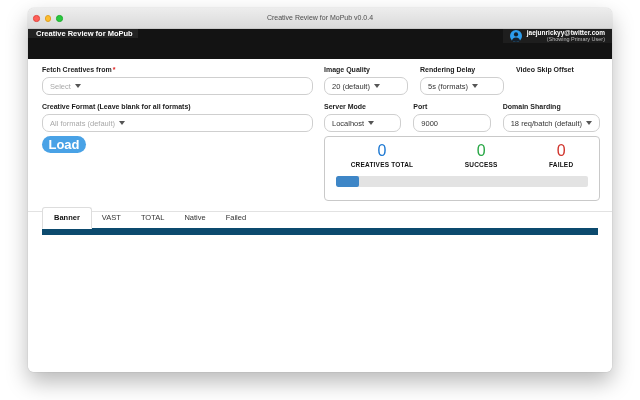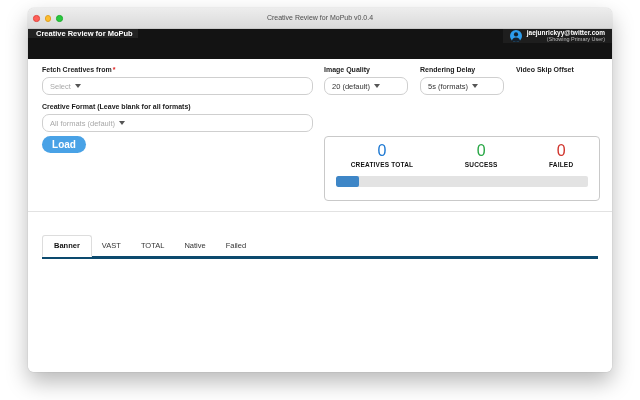--- a/index.html
+++ b/index.html
@@ -48,37 +48,37 @@
   input.textbox { width:100%; cursor:text; }
 
   .left-field1 { position:absolute; left:14px; top:7px; width:271px; }
   .left-field2 { position:absolute; left:14px; top:44px; width:271px; }
   .right-row1 { position:absolute; left:296px; top:7px; width:276px; display:grid;
                 grid-template-columns:1fr 1fr 1fr; column-gap:12px; }
   .right-row2 { position:absolute; left:296px; top:44px; width:276px; display:grid;
                 grid-template-columns:1fr 1fr 1fr; column-gap:12px; }
 
   .load-btn { position:absolute; left:14px; top:77px; width:44px; height:17px; border:none;
-              border-radius:9px; background:#49a2e6; color:#fff; font-size:10px; font-weight:bold;
+              border-radius:9px; background:#49a2e6; color:#fff; font-size:13px; font-weight:bold;
               font-family:"Liberation Sans", sans-serif; cursor:pointer; }
 
   
   .stats-panel { position:absolute; left:296px; top:77px; width:276px; height:65px;
                  border:1px solid #c9c9c9; border-radius:4px; background:#fff; }
   .stats-row { display:flex; justify-content:space-around; margin-top:5px; }
   .stat { text-align:center; }
   .stat-num { font-size:16px; line-height:18px; }
   .stat-label { font-size:6.5px; font-weight:bold; color:#111; letter-spacing:.2px; margin-top:1px; }
   .progress-track { margin:8px 11px 0; height:11px; background:#e3e3e3; border-radius:2px; overflow:hidden; }
   .progress-fill { height:100%; background:#3e86c7; border-radius:2px; width:9%; }
 
   
   .divider { position:absolute; left:0; right:0; top:152px; height:1px; background:#e2e2e2; }
-  .tabs { position:absolute; left:14px; right:14px; top:176px; display:flex; align-items:flex-end;
-          border-bottom:3px solid #0c4a6e; }
+  .tabs { position:absolute; left:14px; right:14px; top:148px; display:flex; align-items:flex-end;
+          border-bottom:7px solid #0c4a6e; }
   .tab { padding:5px 10px 6px; font-size:7.5px; color:#333; cursor:pointer; white-space:nowrap; }
   .tab.active { font-weight:bold; color:#111; background:#fff; border:1px solid #ddd;
                 border-bottom:1px solid #fff; border-radius:3px 3px 0 0; margin-bottom:-1px;
                 padding:5px 11px 6px; }
 </style>
 </head>
 <body>
 
 <div class="stage">
   <div class="window">
@@ -140,20 +140,40 @@
           <div class="select">
             <span class="val">5s (formats)</span>
             <span class="caret"></span>
           </div>
         </div>
         <div>
           <div class="f-label">Video Skip Offset</div>
         </div>
       </div>
 
+      <div class="right-row2">
+        <div>
+          <div class="f-label">Server Mode</div>
+          <div class="select">
+            <span class="val">Localhost</span>
+            <span class="caret"></span>
+          </div>
+        </div>
+        <div>
+          <div class="f-label">Port</div>
+          <input class="textbox" type="text" value="9000" style="">
+        </div>
+        <div>
+          <div class="f-label">Domain Sharding</div>
+          <div class="select">
+            <span class="val">18 req/batch (default)</span>
+            <span class="caret"></span>
+          </div>
+        </div>
+      </div>
 
       <button class="load-btn">Load</button>
 
       <div class="stats-panel">
         <div class="stats-row">
           <div class="stat">
             <div class="stat-num" style="color: rgb(29, 120, 210);">0</div>
             <div class="stat-label">CREATIVES TOTAL</div>
           </div>
           <div class="stat">

